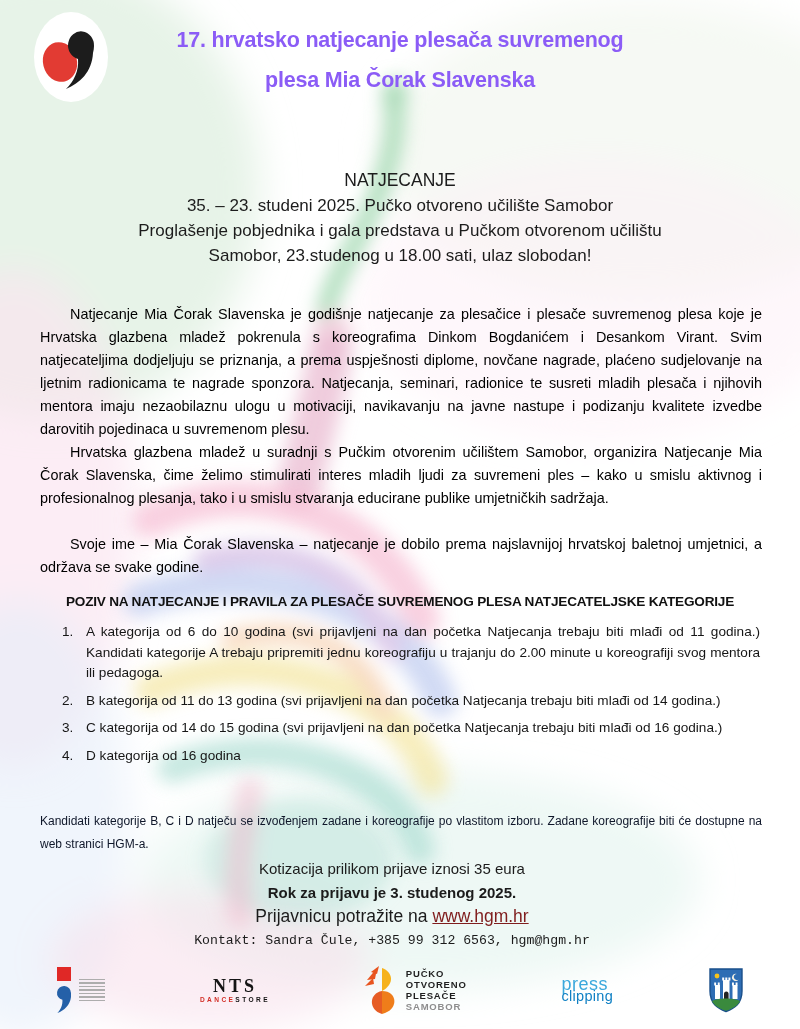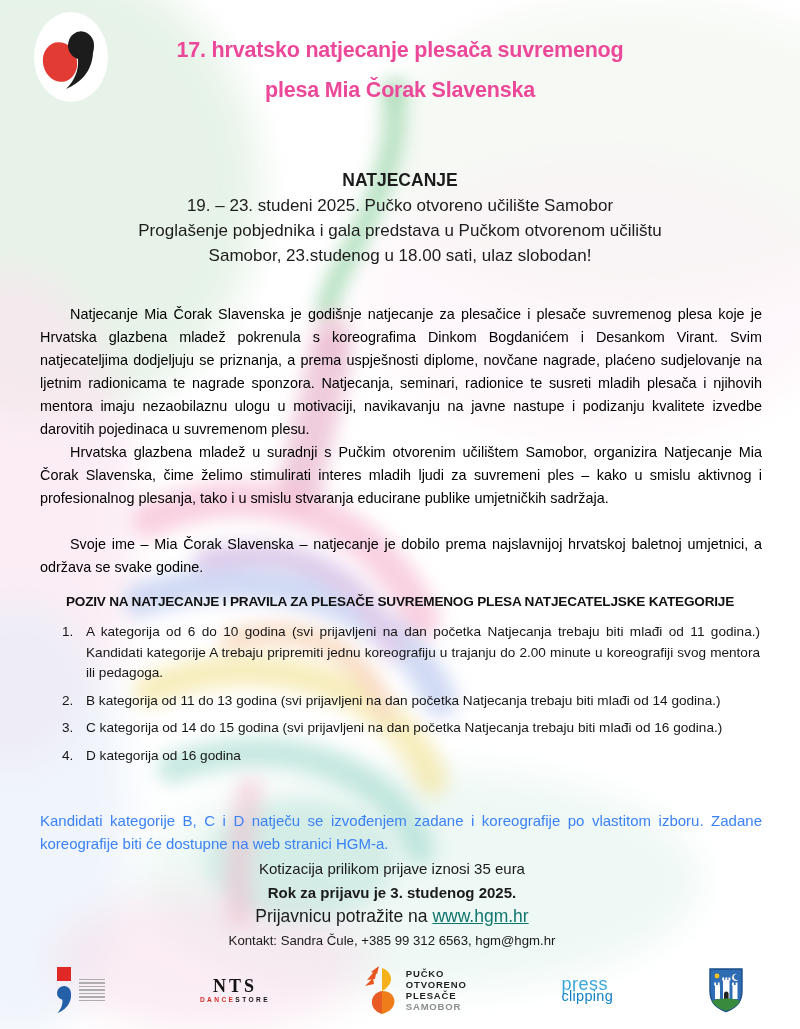--- a/index.html
+++ b/index.html
@@ -9,31 +9,31 @@
     font-family:"Liberation Sans", sans-serif; color:#1b1b1b;
   }
   .bg-art { position:absolute; top:0; left:0; width:800px; height:1029px; z-index:0; pointer-events:none; }
   .content { position:relative; z-index:1; width:100%; height:100%; }
 
   
   .hgm-logo { position:absolute; top:12px; left:34px; width:74px; height:90px; }
 
   
   .page-title {
-    position:absolute; top:30px; left:0; right:0;
+    position:absolute; top:20px; left:0; right:0;
     text-align:center; font-weight:bold; font-size:21.5px; line-height:40px;
-    color:#ec4899; letter-spacing:-0.2px;
+    color:#8b5cf6; letter-spacing:-0.2px;
   }
 
   
   .event {
     position:absolute; top:168px; left:0; right:0;
     text-align:center; font-size:17px; line-height:25px; color:#1c1c1c;
   }
-  .event .event-heading { font-weight:bold; font-size:17.5px; }
+  .event .event-heading { font-weight:normal; font-size:17.5px; }
 
   
   .para {
     position:absolute; left:40px; right:38px;
     font-size:14.4px; line-height:23px; text-align:justify; color:#000000;
   }
   .para.indent { text-indent:30px; }
   .p1 { top:303px; }
   .p2 { top:441px; }
   .p3 { top:533px; }
@@ -48,29 +48,29 @@
   .rule-item {
     display:grid; grid-template-columns:24px 1fr;
     font-size:13.6px; line-height:20.5px; margin-bottom:7px;
     color:#161616;
   }
   .rule-item .num { font-weight:normal; }
   .rule-item .txt { text-align:justify; }
 
   .closing {
     position:absolute; top:810px; left:40px; right:38px;
-    font-size:15px; line-height:22.5px; text-align:justify; color:#3b82f6;
+    font-size:12px; line-height:22.5px; text-align:justify; color:#0f172a;
   }
 
   .centered { position:absolute; left:0; right:16px; text-align:center; color:#1b1b1b; }
   .fee      { top:860px; font-size:15px; }
   .deadline { top:884px; font-size:15px; font-weight:bold; }
   .formline { top:906px; font-size:17.5px; }
-  .formline a { color:#0f766e; text-decoration:underline; }
-  .contact  { top:933px; font-size:13.2px; }
+  .formline a { color:#7f1d1d; text-decoration:underline; }
+  .contact  { top:933px; font-size:13.2px;font-family:Liberation Mono, monospace; }
 
   
   .footer {
     position:absolute; left:0; right:0; bottom:0; height:62px;
     display:flex; align-items:center; justify-content:space-between;
     padding:0 56px 8px 56px; background:transparent;
   }
   .flogo { display:flex; align-items:center; gap:7px; }
 
   .jm-label { font-size:15.5px; font-weight:600; color:#474747; letter-spacing:0.2px; }
@@ -146,21 +146,21 @@
       <path fill="#1c1c1c" d="M60,34 a13,14 0 1 0 -16,13 c1,12 -4,22 -12,30 c14,-6 26,-17 27,-36 c0.6,-2.2 1,-4.5 1,-7 z"></path>
     </svg>
 
     <div class="page-title">
       <div>17. hrvatsko natjecanje plesača suvremenog</div>
       <div>plesa Mia Čorak Slavenska</div>
     </div>
 
     <div class="event">
       <div class="event-heading">NATJECANJE</div>
-      <div>19. – 23. studeni 2025. Pučko otvoreno učilište Samobor</div>
+      <div>35. – 23. studeni 2025. Pučko otvoreno učilište Samobor</div>
       <div>Proglašenje pobjednika i gala predstava u Pučkom otvorenom učilištu</div>
       <div>Samobor, 23.studenog u 18.00 sati, ulaz slobodan!</div>
     </div>
 
     <div class="para indent p1">Natjecanje Mia Čorak Slavenska je godišnje natjecanje za plesačice i plesače suvremenog plesa koje je Hrvatska glazbena mladež pokrenula s koreografima Dinkom Bogdanićem i Desankom Virant. Svim natjecateljima dodjeljuju se priznanja, a prema uspješnosti diplome, novčane nagrade, plaćeno sudjelovanje na ljetnim radionicama te nagrade sponzora. Natjecanja, seminari, radionice te susreti mladih plesača i njihovih mentora imaju nezaobilaznu ulogu u motivaciji, navikavanju na javne nastupe i podizanju kvalitete izvedbe darovitih pojedinaca u suvremenom plesu.</div>
     <div class="para indent p2">Hrvatska glazbena mladež u suradnji s Pučkim otvorenim učilištem Samobor, organizira Natjecanje Mia Čorak Slavenska, čime želimo stimulirati interes mladih ljudi za suvremeni ples – kako u smislu aktivnog i profesionalnog plesanja, tako i u smislu stvaranja educirane publike umjetničkih sadržaja.</div>
     <div class="para indent p3">Svoje ime – Mia Čorak Slavenska – natjecanje je dobilo prema najslavnijoj hrvatskoj baletnoj umjetnici, a održava se svake godine.</div>
 
     <div class="rules-heading">POZIV NA NATJECANJE I PRAVILA ZA PLESAČE SUVREMENOG PLESA NATJECATELJSKE KATEGORIJE</div>
 

